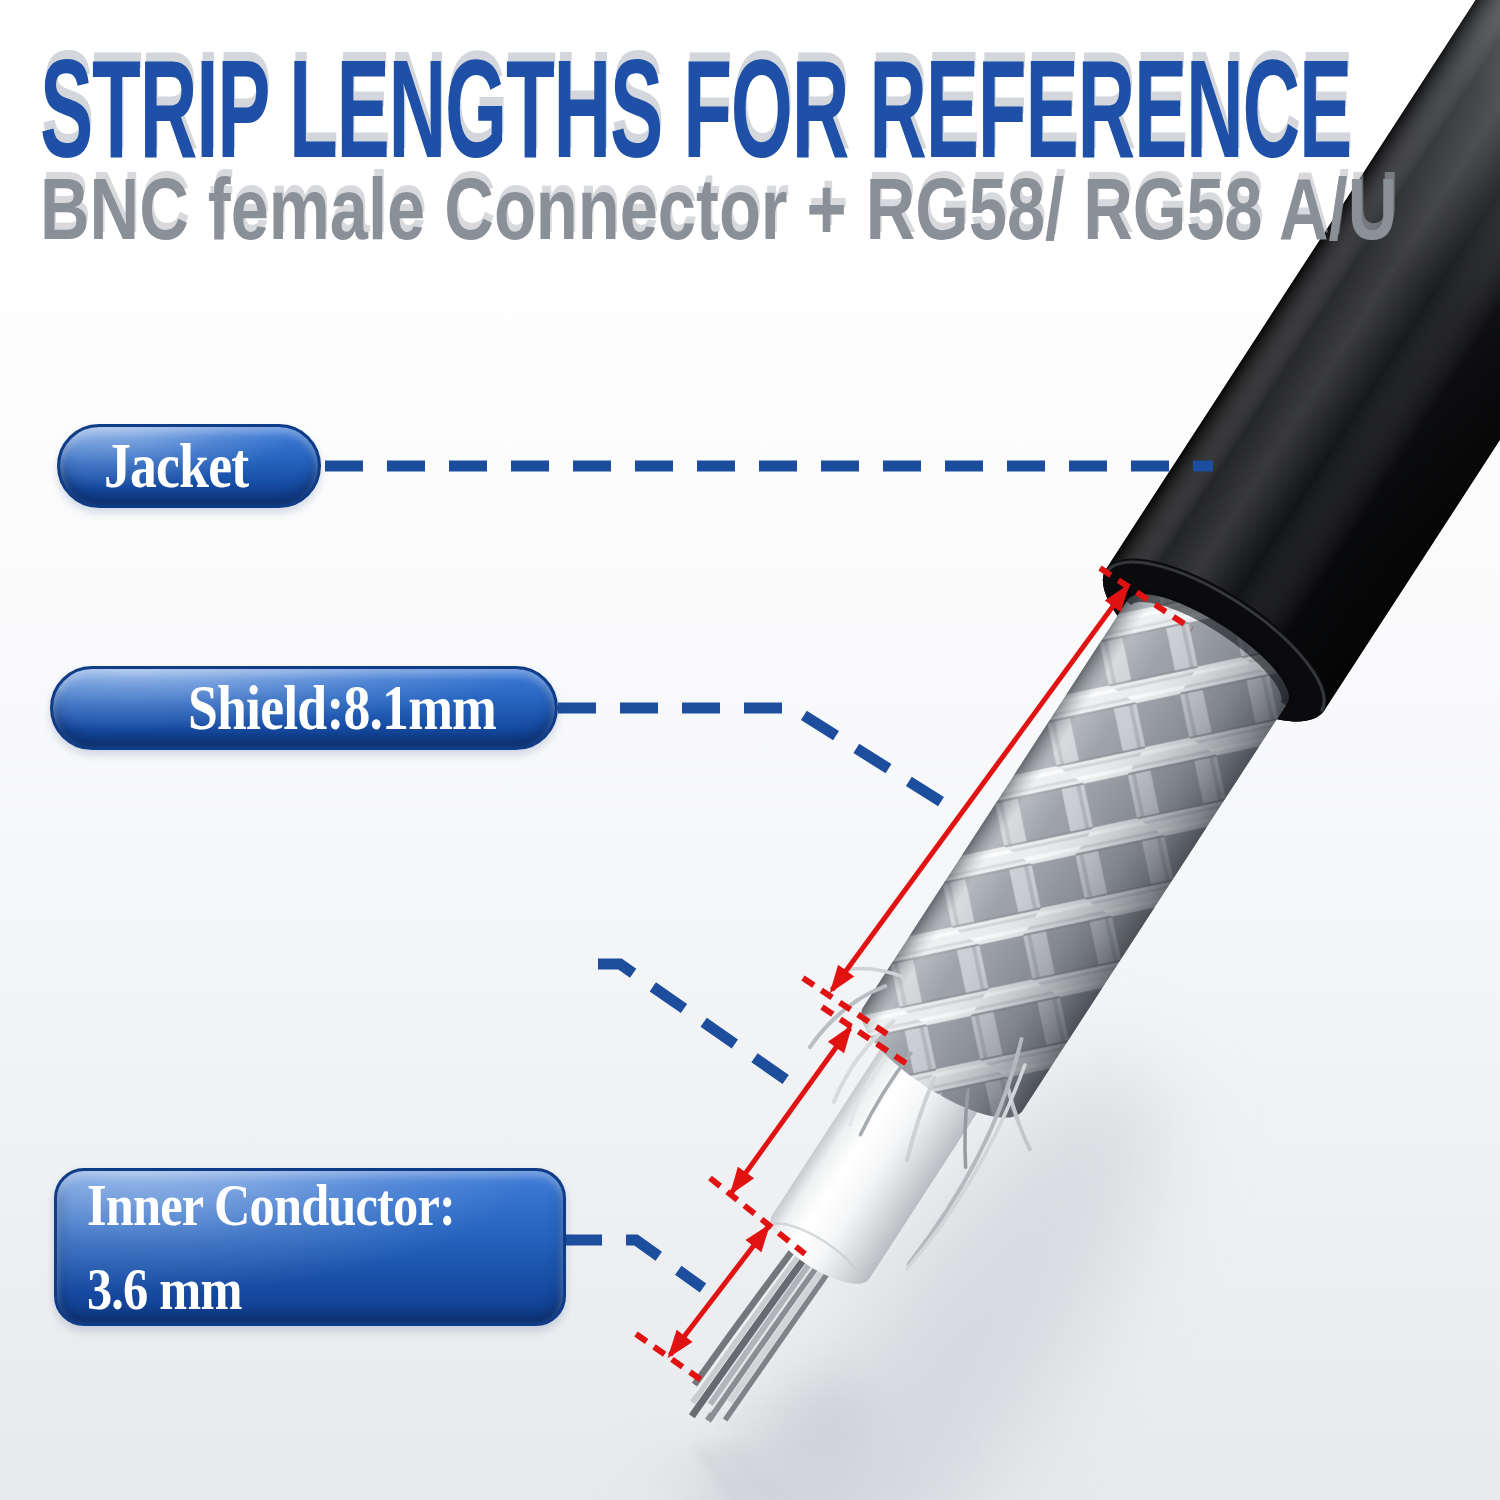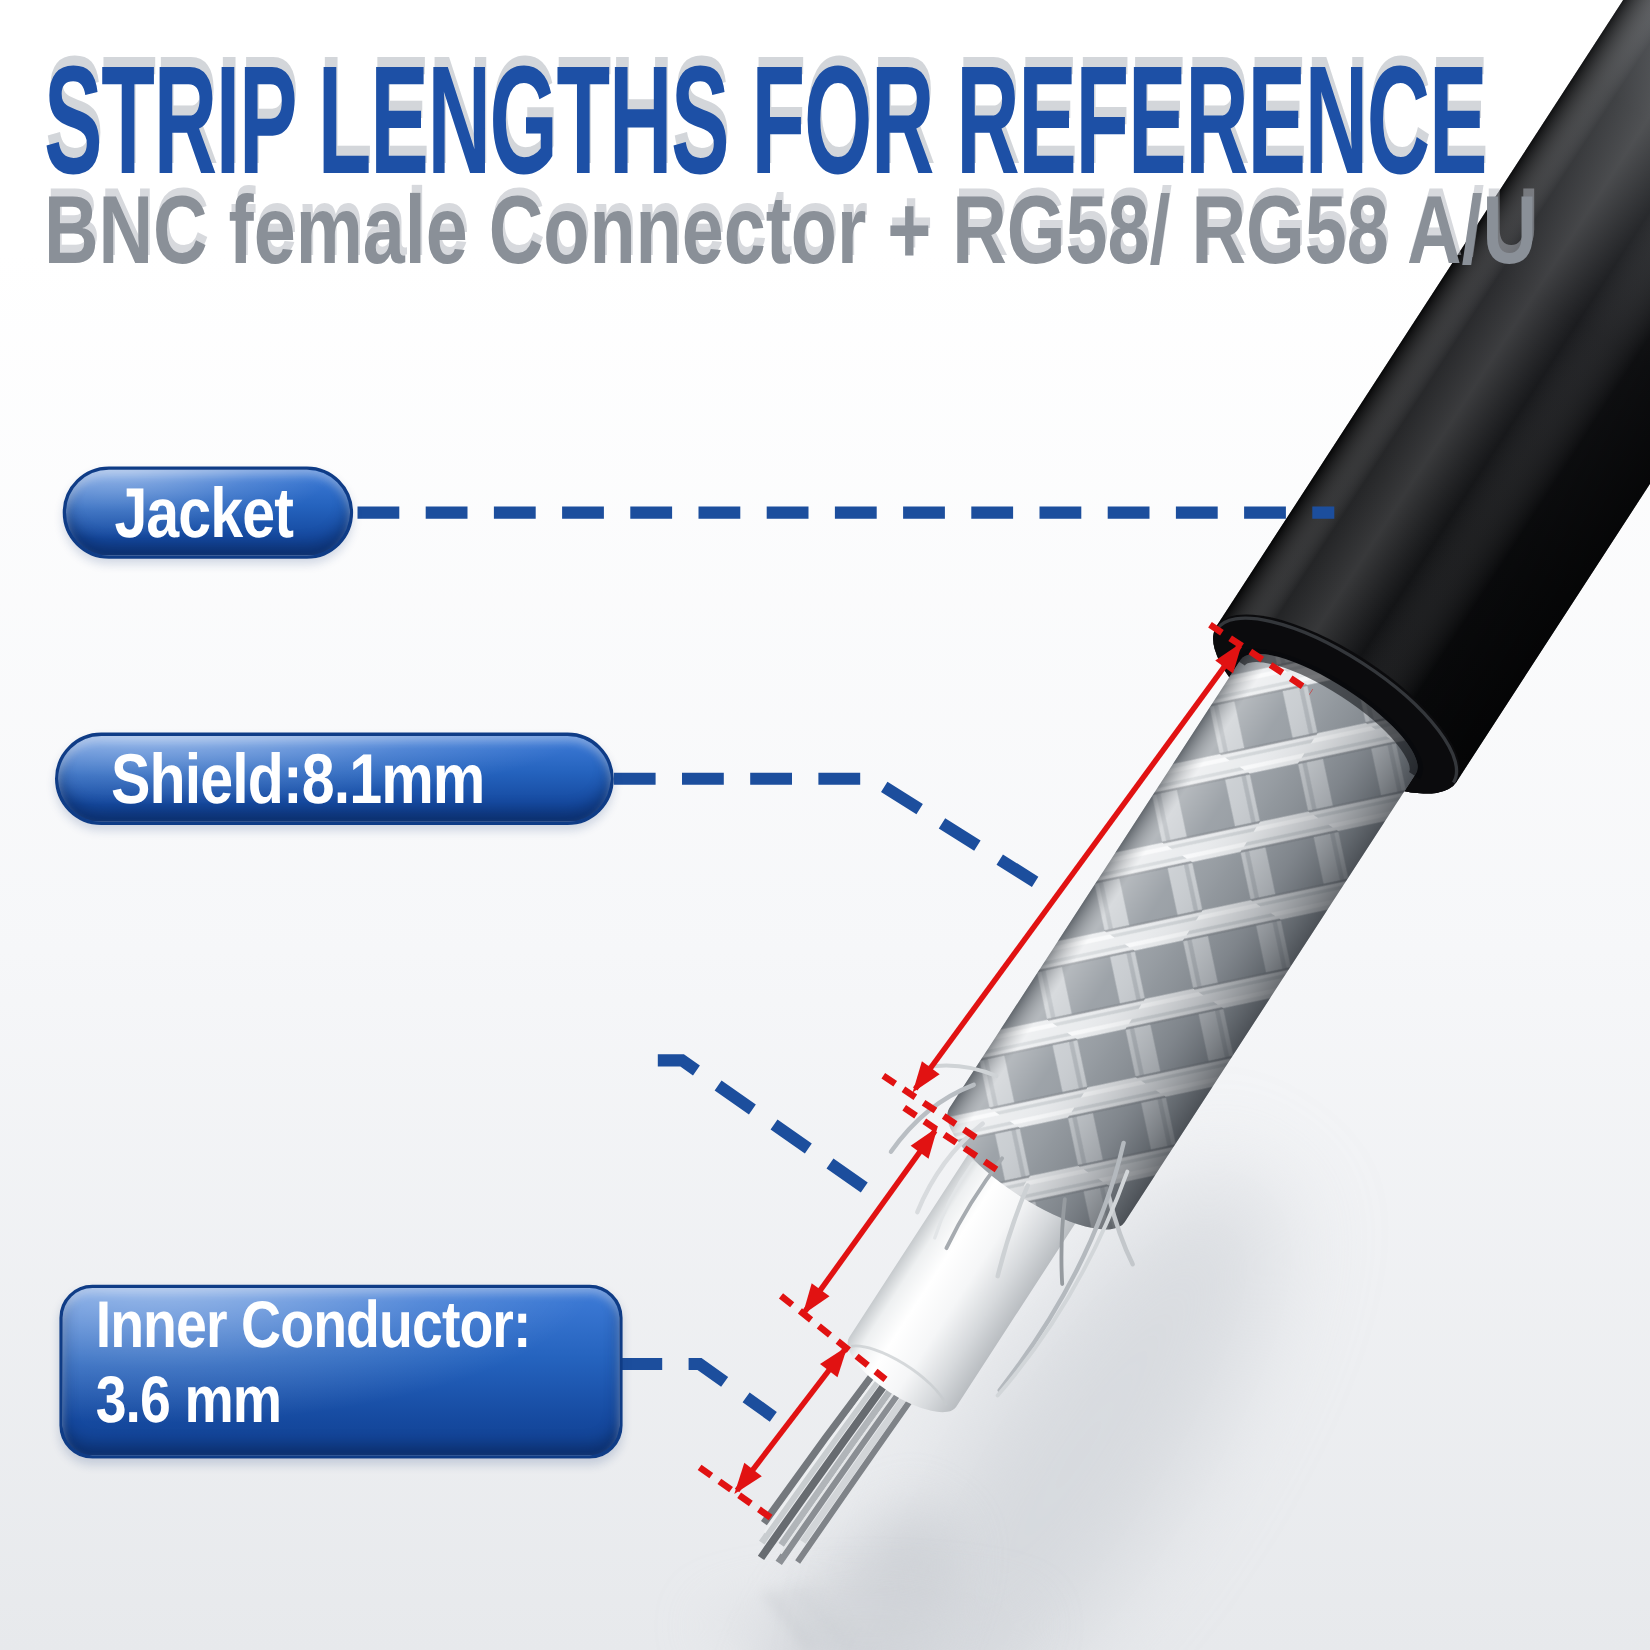--- a/index.html
+++ b/index.html
@@ -11,28 +11,28 @@
          transform:scaleX(0.57);transform-origin:0 0;
          text-shadow:2px -9px 0 rgba(157,163,172,0.45);}
   .subtitle{left:40px;top:158px;color:#8a9098;font-size:88px;letter-spacing:0px;
          transform:scaleX(0.78);transform-origin:0 0;
          text-shadow:2px -7px 0 rgba(175,180,188,0.5);}
   .pill{position:absolute;z-index:2;display:flex;align-items:center;color:#ffffff;font-weight:bold;
         background:
           radial-gradient(130% 150% at 16% -12%, rgba(255,255,255,0.55) 0%, rgba(255,255,255,0.14) 40%, rgba(255,255,255,0) 62%),
           linear-gradient(180deg,#3f7cd8 0%, #2563be 42%, #15499f 80%, #11408f 100%);
         border:3px solid #0f3c86;border-radius:44px;box-sizing:border-box;
-        box-shadow: inset 0 5px 8px rgba(255,255,255,0.35), inset 0 -9px 14px rgba(4,24,64,0.45), 0 5px 9px rgba(30,60,120,0.18);}
+        box-shadow: inset 0 5px 8px rgba(255,255,255,0.35), inset 0 -9px 14px rgba(4,24,64,0.45), 0 5px 9px rgba(30,60,120,0.18); font-family: Liberation Serif, serif;}
   .pill-label{display:inline-block;transform:scaleX(0.84);transform-origin:0 50%;
         font-size:64px;letter-spacing:-1px;white-space:nowrap;}
   .pill-jacket{left:57px;top:424px;width:264px;height:84px;padding-left:44px;}
-  .pill-shield{left:50px;top:666px;width:508px;height:84px;padding-left:48px;}
+  .pill-shield{left:50px;top:666px;width:508px;height:84px;padding-left:48px;justify-content:flex-end;}
   .pill-dielectric{left:52px;top:922px;width:548px;height:84px;padding-left:42px;}
   .pill-inner{left:54px;top:1168px;width:512px;height:158px;border-radius:30px;
-        padding-left:30px;flex-direction:column;align-items:flex-start;justify-content:flex-start;}
+        padding-left:30px;flex-direction:column;align-items:flex-start;justify-content:space-between;}
   .pill-inner .pill-label{font-size:60px;line-height:68px;}
 </style>
 </head>
 <body>
 
 <div class="canvas">
 
   <svg class="layer-svg" width="1500" height="1500" viewBox="0 0 1500 1500">
     <defs>
       <linearGradient id="bgGrad" x1="0" y1="230" x2="0" y2="1500" gradientUnits="userSpaceOnUse">

